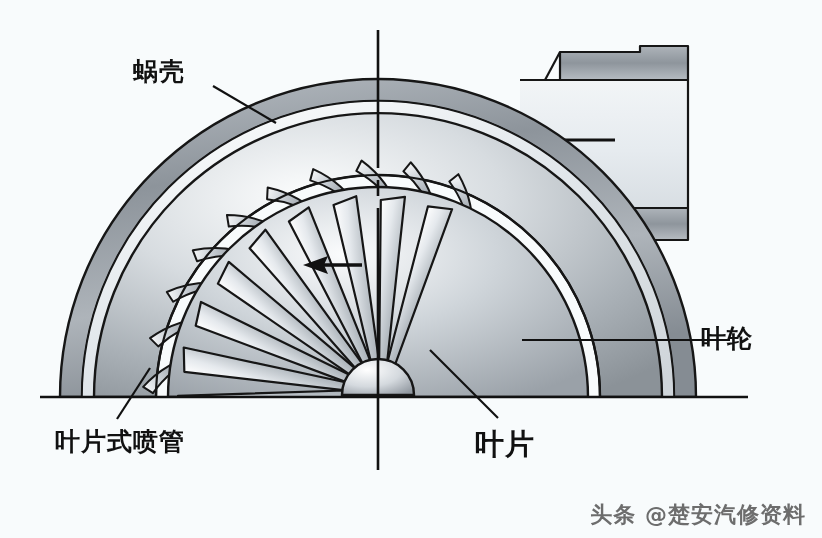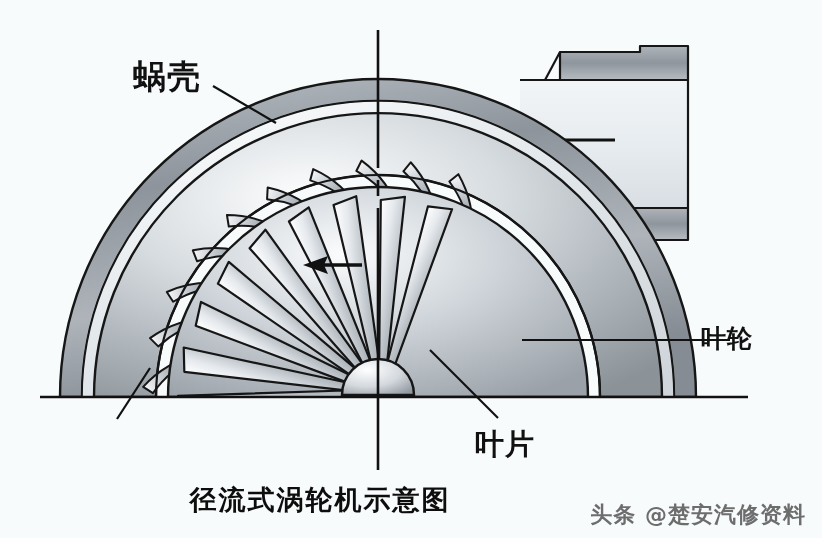--- a/index.html
+++ b/index.html
@@ -23,21 +23,21 @@
     height: 538px;
   }
   .label {
     position: absolute;
     color: #111111;
     font-weight: 700;
     letter-spacing: 1px;
     white-space: nowrap;
     font-family: "DejaVu Sans", "Liberation Sans", sans-serif;
   }
-  #label-volute   { left: 133px; top: 55px;  font-size: 33px; }
+  #label-volute   { left: 133px; top: 55px;  font-size: 25px; }
   #label-impeller { left: 701px; top: 322px; font-size: 25px; }
   #label-nozzle   { left: 55px;  top: 425px; font-size: 25px; }
   #label-blade    { left: 475px; top: 425px; font-size: 29px; }
   #caption {
     position: absolute;
     left: 0;
     top: 482px;
     width: 640px;
     text-align: center;
     font-size: 27px;
@@ -291,20 +291,20 @@
       <path d="M 730,340 L 522,340"></path>
       <path d="M 117,419 L 150,368"></path>
       <path d="M 498,418 L 430,350"></path>
     </g>
   </svg>
 
   <div class="label" id="label-volute">蜗壳</div>
 
   <div class="label" id="label-impeller">叶轮</div>
 
+  <div class="label" id="label-nozzle">叶片式喷管</div>
 
   <div class="label" id="label-blade">叶片</div>
 
-  <div id="caption">径流式涡轮机示意图</div>
 
   <div id="watermark">头条 @楚安汽修资料</div>
 
 </div>
 
 </body></html>

